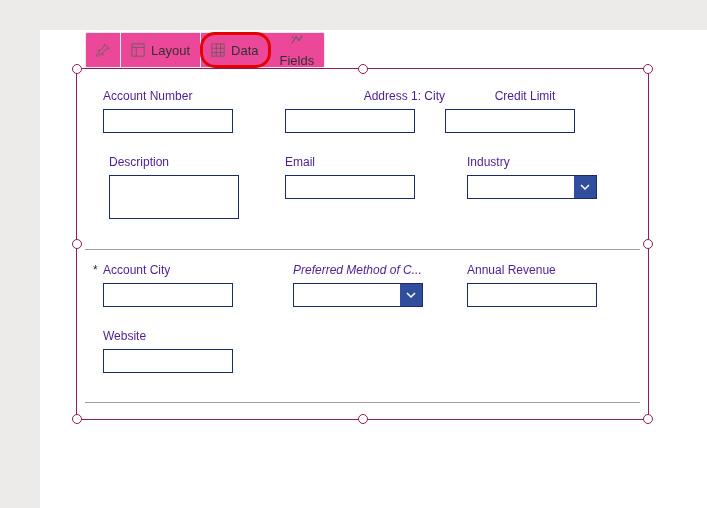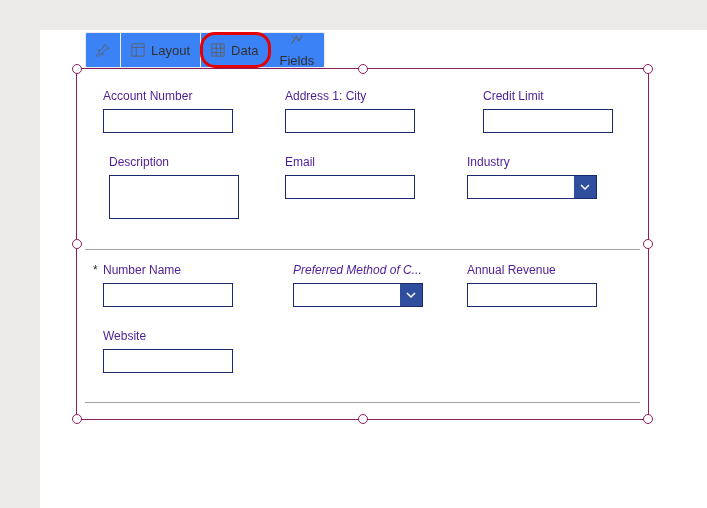--- a/index.html
+++ b/index.html
@@ -17,21 +17,21 @@
       top: 30px;
       right: 0;
       bottom: 0;
       background: #ffffff;
     }
     .toolbar {
       position: absolute;
       left: 85px;
       top: 32px;
       display: flex;
-      background: #3b82f6;
+      background: #ec4899;
       border: 1px solid #edebe9;
       border-radius: 2px;
       height: 36px;
       align-items: stretch;
       z-index: 5;
       box-shadow: 0 1px 2px rgba(0,0,0,0.05);
     }
     .toolbar-item {
       display: flex;
       align-items: center;
@@ -179,25 +179,25 @@
   <div class="handle h-bm"></div>
   <div class="handle h-ml"></div>
   <div class="handle h-mr"></div>
 
   <div class="form-area">
 
     <div class="field" style="left:18px; top:10px;">
       <span class="field-label">Account Number</span>
       <div class="field-input"></div>
     </div>
-    <div class="field" style="left:200px; top:10px;">
+    <div class="field" style="left:200px; top:10px;text-align:right;">
       <span class="field-label">Address 1: City</span>
       <div class="field-input"></div>
     </div>
-    <div class="field" style="left:398px; top:10px;">
+    <div class="field" style="left:360px; top:10px;text-align:center;">
       <span class="field-label">Credit Limit</span>
       <div class="field-input"></div>
     </div>
 
     <div class="field" style="left:18px; top:76px;margin-left:6px;">
       <span class="field-label">Description</span>
       <div class="field-input tall"></div>
     </div>
     <div class="field" style="left:382px; top:76px;">
       <span class="field-label">Industry</span>
@@ -213,21 +213,21 @@
     </div>
     <div class="field" style="left:200px; top:76px;">
       <span class="field-label">Email</span>
       <div class="field-input"></div>
     </div>
 
     <div class="section-divider sd1"></div>
 
     <div class="field" style="left:18px; top:184px;">
       <span class="req-mark">*</span>
-      <span class="field-label">Number Name</span>
+      <span class="field-label">Account City</span>
       <div class="field-input"></div>
     </div>
     <div class="field" style="left:208px; top:184px;font-style:italic;">
       <span class="field-label">Preferred Method of C...</span>
       <div class="field-input dd">
         <div class="dd-btn">
           <span class="icon chev">
             <svg width="10" height="10" viewBox="0 0 10 10">
                 <path d="M1 3 L5 7 L9 3" fill="none" stroke="#fff" stroke-width="1.5"></path>
               </svg>

